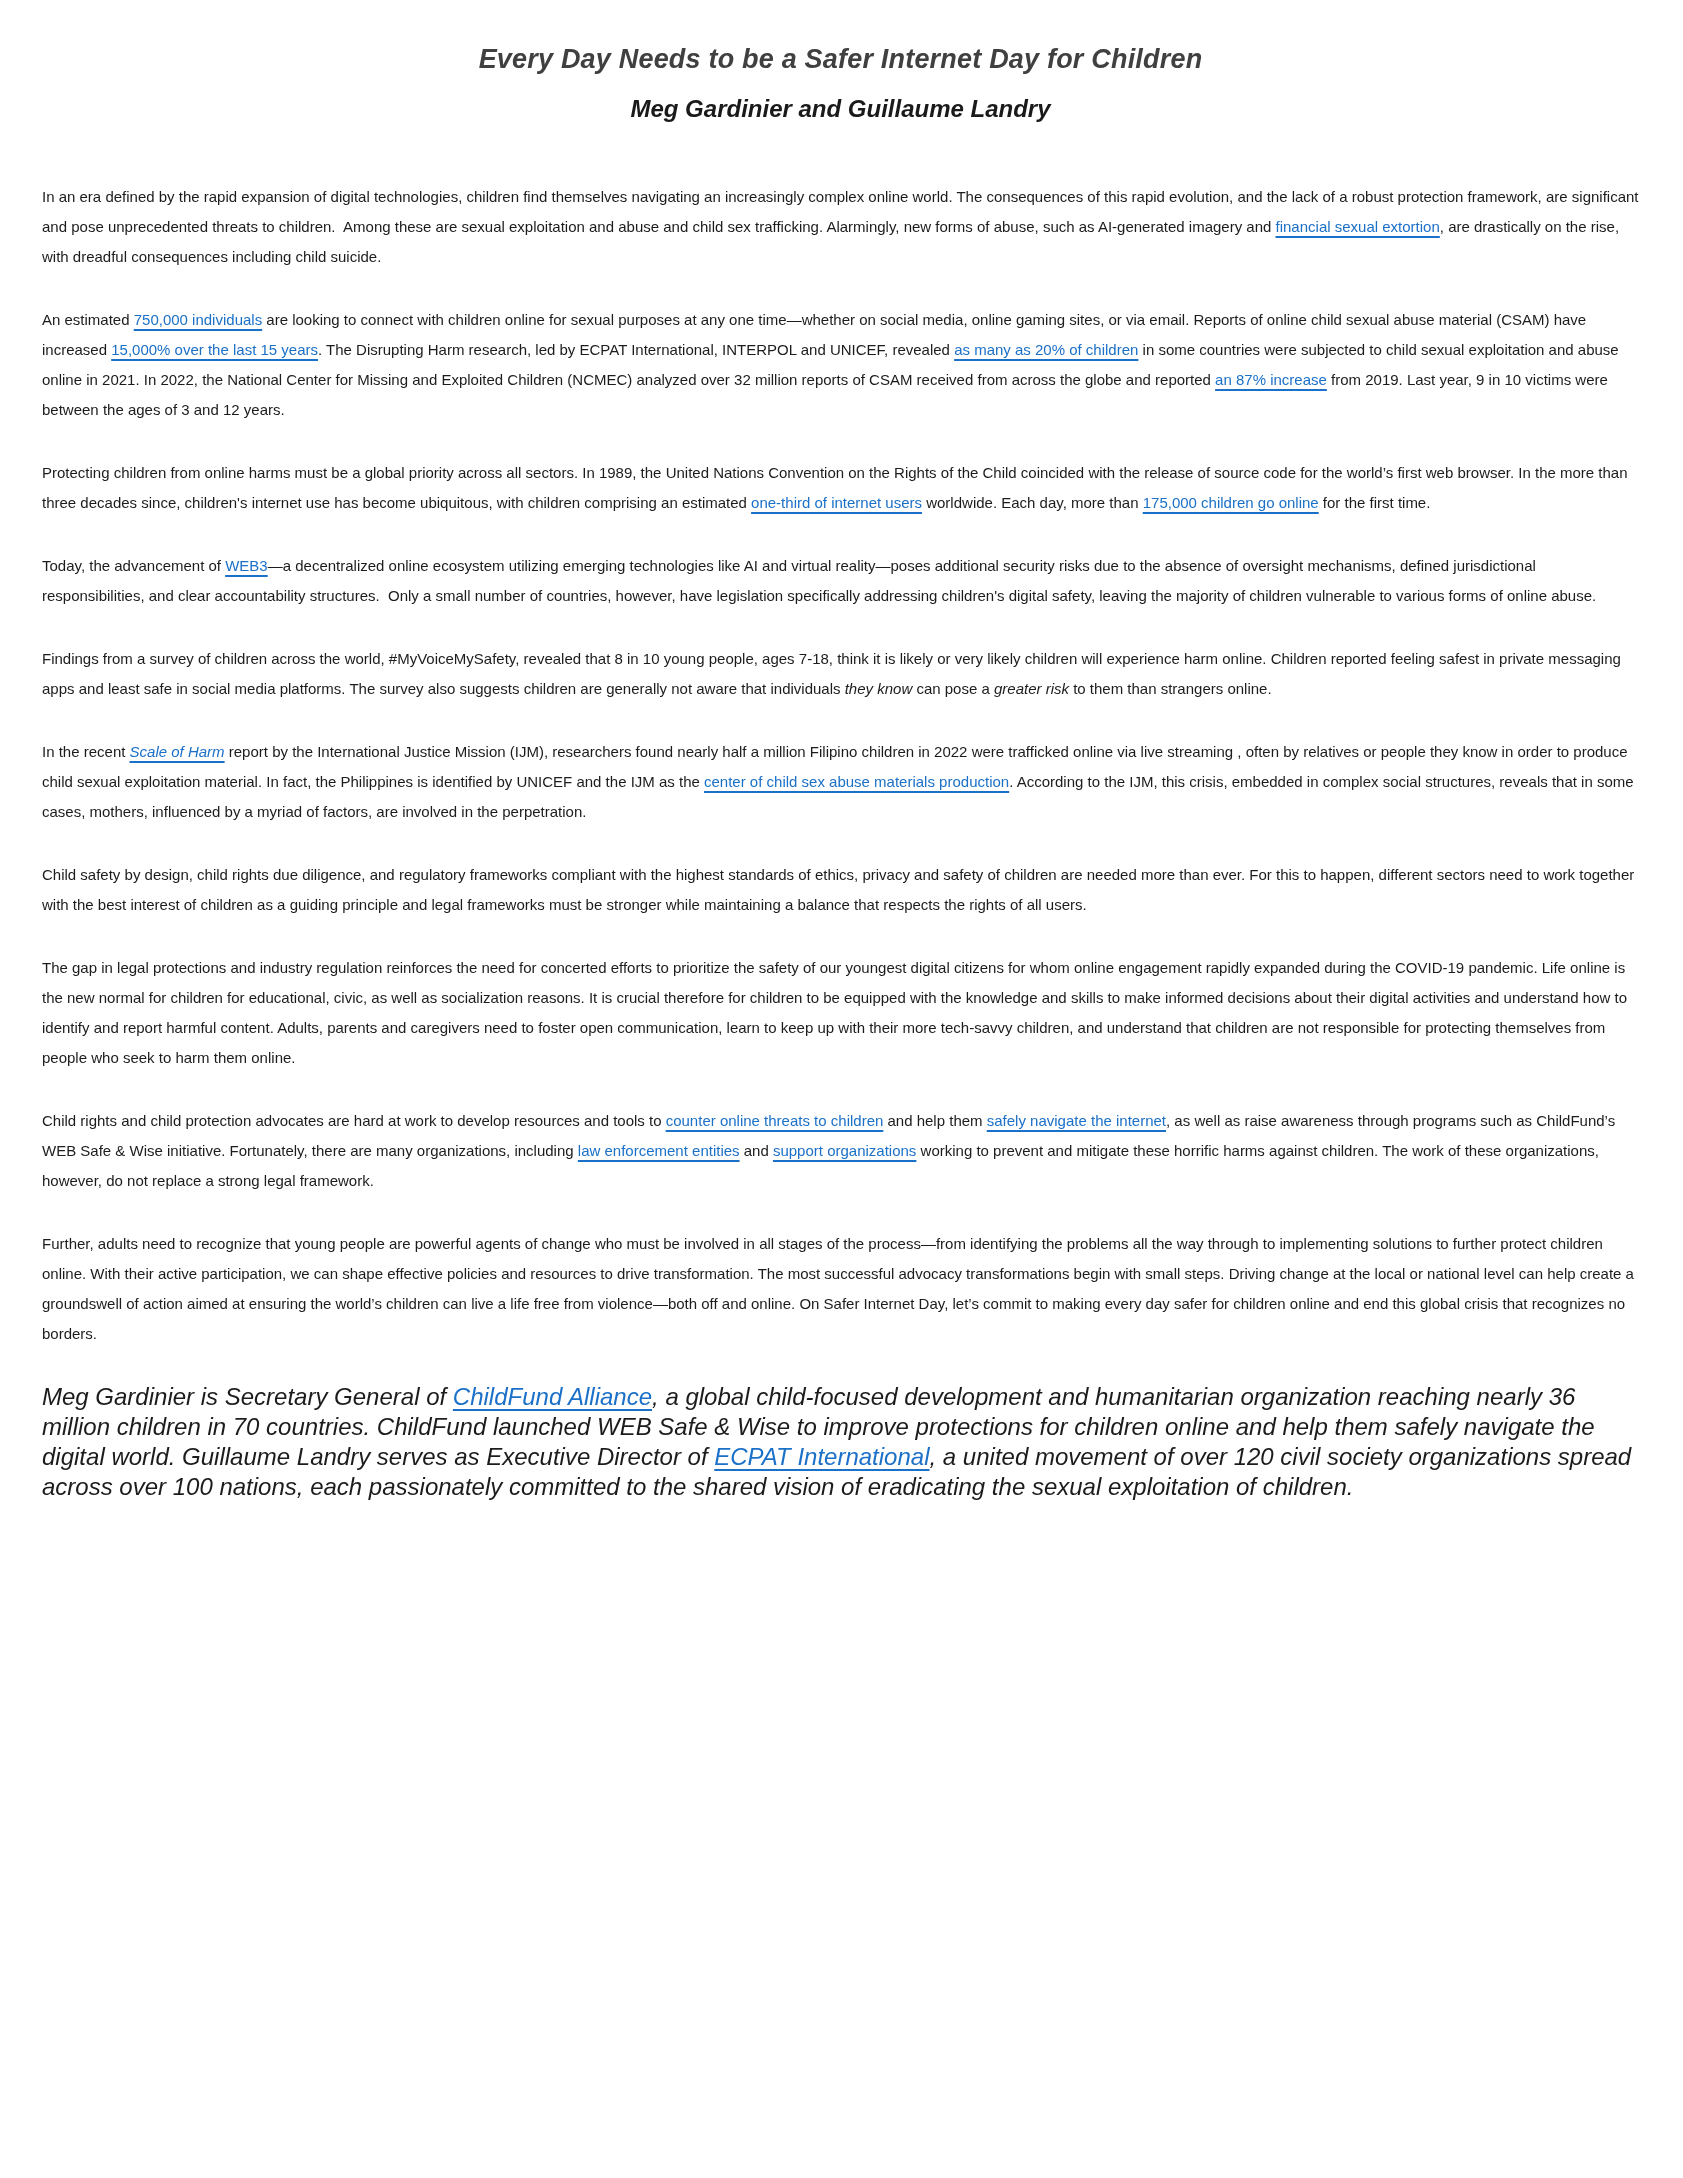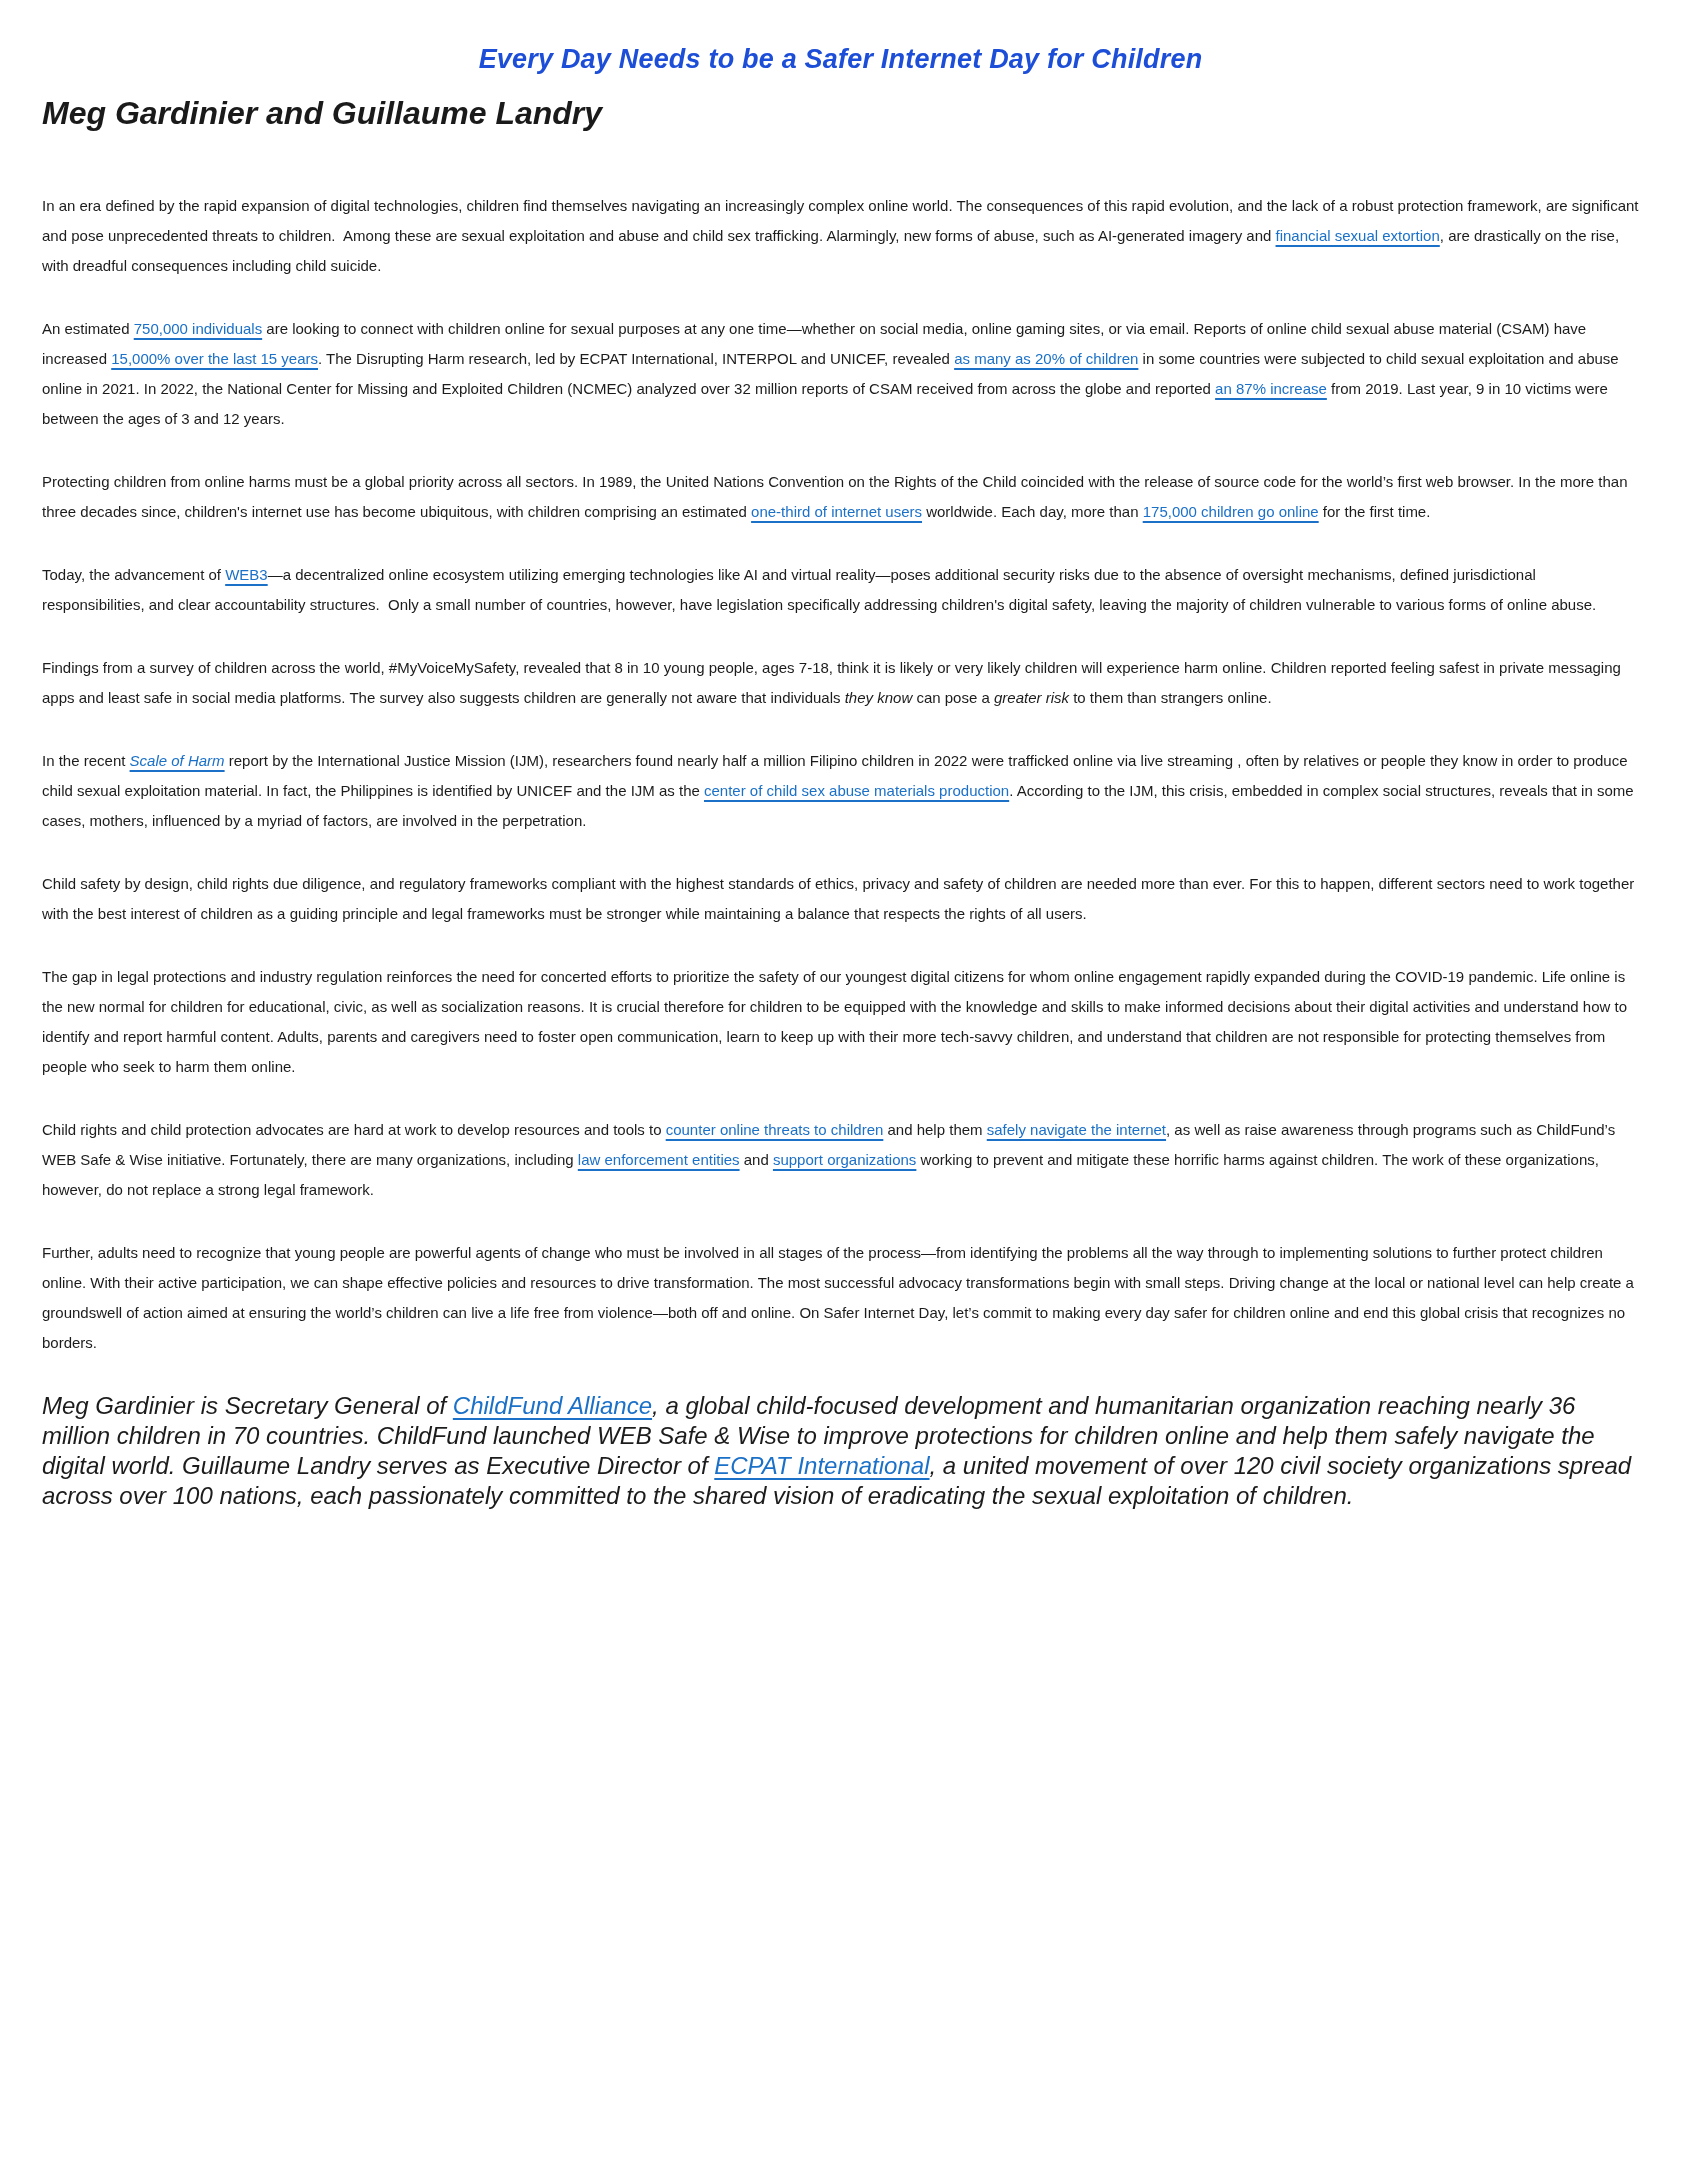--- a/index.html
+++ b/index.html
@@ -15,24 +15,25 @@
     padding: 44px 44px 30px 42px;
     overflow: hidden;
   }
   .title {
     text-align: center;
     font-size: 27px;
     font-weight: bold;
     font-style: italic;
     letter-spacing: 0.2px;
     margin-bottom: 20px;
-    color: #1d4ed8;
+    color: #404040;
   }
   .authors {
-    font-size: 32px;
+    text-align: center;
+    font-size: 24px;
     font-weight: bold;
     font-style: italic;
     margin-bottom: 59px;
     color: #1a1a1a;
   }
   .para {
     font-size: 15px;
     line-height: 30px;
     margin-bottom: 33px;
     white-space: pre-wrap;

